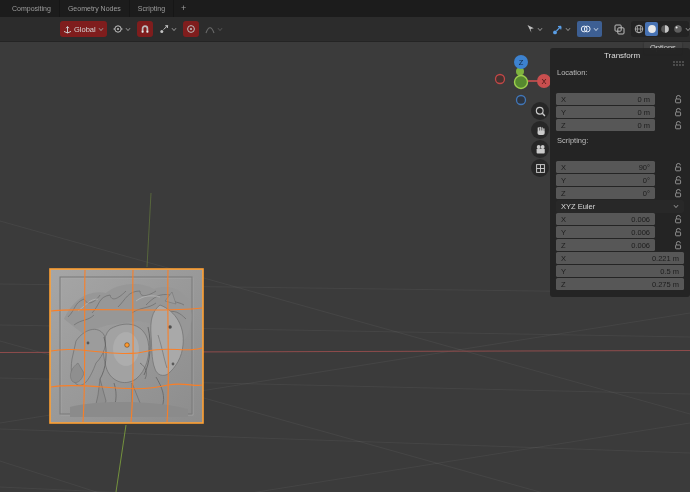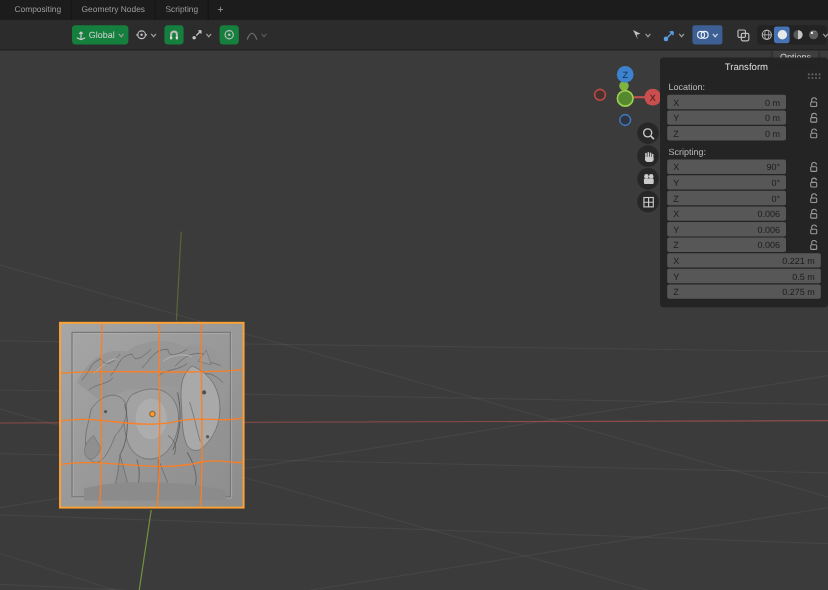--- a/index.html
+++ b/index.html
@@ -12,21 +12,21 @@
   .ws-tab{color:#9d9d9d;font-size:7px;padding:0 8px;height:17px;line-height:17px;
     border-right:1px solid #161616;cursor:default;}
   .ws-add{color:#9d9d9d;font-size:9px;padding:0 7px;line-height:17px;}
   
   .vhead{position:absolute;left:0;top:17px;width:690px;height:24px;background:#2c2c2c;
     border-bottom:1px solid #242424;z-index:30;overflow:hidden;}
   .hgrp{position:absolute;top:0;height:24px;display:flex;align-items:center;gap:3px;}
   .hgrp.left{left:60px;}
   .hgrp.right{right:0;padding-right:1px;}
   .hbtn{display:flex;align-items:center;gap:2px;height:16px;border-radius:3px;padding:0 3px;}
-  .hbtn.dark{background:#15803d;}
+  .hbtn.dark{background:#7f1d1d;}
   .hbtn.disabled{opacity:.38;}
   .hlabel{color:#d4d4d4;font-size:7.5px;}
   .shadegrp{display:flex;align-items:center;background:#232323;border-radius:3px;height:16px;padding:0 1px;}
   .sbtn{width:13px;height:14px;border-radius:2px;display:flex;align-items:center;justify-content:center;}
   .sbtn.active{background:#4772b3;}
   
   .vp{position:absolute;left:0;top:41px;width:690px;height:451px;background:#3b3b3b;overflow:hidden;}
   .gridsvg{position:absolute;left:0;top:0;}
   .obj{position:absolute;left:48px;top:226px;width:157px;height:158px;}
   .gizmo{position:absolute;left:491px;top:11px;width:60px;height:60px;}
@@ -34,21 +34,21 @@
   .navbtn{width:18px;height:18px;border-radius:50%;background:rgba(36,36,36,.85);
     display:flex;align-items:center;justify-content:center;}
   .optbtn{position:absolute;left:644px;top:0px;height:13px;padding:0 6px;background:#3f3f3f;
     border-radius:2px;color:#d6d6d6;font-size:7.5px;line-height:13px;box-shadow:0 1px 2px rgba(0,0,0,.4);}
   
   .panel{position:absolute;left:550px;top:7px;width:140px;background:rgba(35,35,35,.97);
     border-radius:3px;padding:3px 0 6px;box-sizing:border-box;}
   .p-header{display:flex;align-items:center;height:13px;padding:0 6px;color:#dedede;font-size:8px;flex-direction:column;}
   .p-title{margin-left:4px;}
   .p-drag{margin-left:auto;opacity:.8;}
-  .p-label{color:#bdbdbd;font-size:7.5px;padding:4px 7px 2px;}
+  .p-label{color:#bdbdbd;font-size:7.5px;padding:4px 7px 16px;}
   .rows{padding:0 6px;}
   .frow{display:flex;align-items:center;margin-bottom:1px;}
   .field{box-sizing:border-box;width:99px;height:12px;background:#575757;border-radius:1.5px;
     display:flex;justify-content:space-between;align-items:center;padding:0 5px;
     font-size:7.5px;color:#1d1d1d;}
   .field.wide{width:128px;}
   .lockbtn{margin-left:auto;width:12px;display:flex;justify-content:center;}
   .dropdown{box-sizing:border-box;margin:1px 6px 0;height:13px;background:#282828;border-radius:2px;
     display:flex;align-items:center;justify-content:space-between;padding:0 5px;
     color:#d6d6d6;font-size:7.5px;}
@@ -449,20 +449,26 @@
               <span>0°</span>
             </div>
           <span class="lockbtn">
               <svg width="9" height="10" viewBox="0 0 9 10">
                 <path d="M2.4,5 V3.6 A2,2 0 0 1 6.4,3.3" fill="none" stroke="#9a9a9a" stroke-width="0.9"></path>
                 <rect x="1.6" y="5" width="5" height="3.8" rx="0.8" fill="none" stroke="#9a9a9a" stroke-width="0.9"></rect>
               </svg>
             </span>
         </div>
       </div>
+      <div class="dropdown">
+        <span>XYZ Euler</span>
+        <svg width="6" height="5" viewBox="0 0 6 5">
+            <path d="M1,1.2 L3,3.6 L5,1.2" fill="none" stroke="#9a9a9a" stroke-width="1"></path>
+          </svg>
+      </div>
 
       <div class="rows">
         <div class="frow">
           <div class="field">
               <span>X</span>
               <span>0.006</span>
             </div>
           <span class="lockbtn">
               <svg width="9" height="10" viewBox="0 0 9 10">
                 <path d="M2.4,5 V3.6 A2,2 0 0 1 6.4,3.3" fill="none" stroke="#9a9a9a" stroke-width="0.9"></path>

